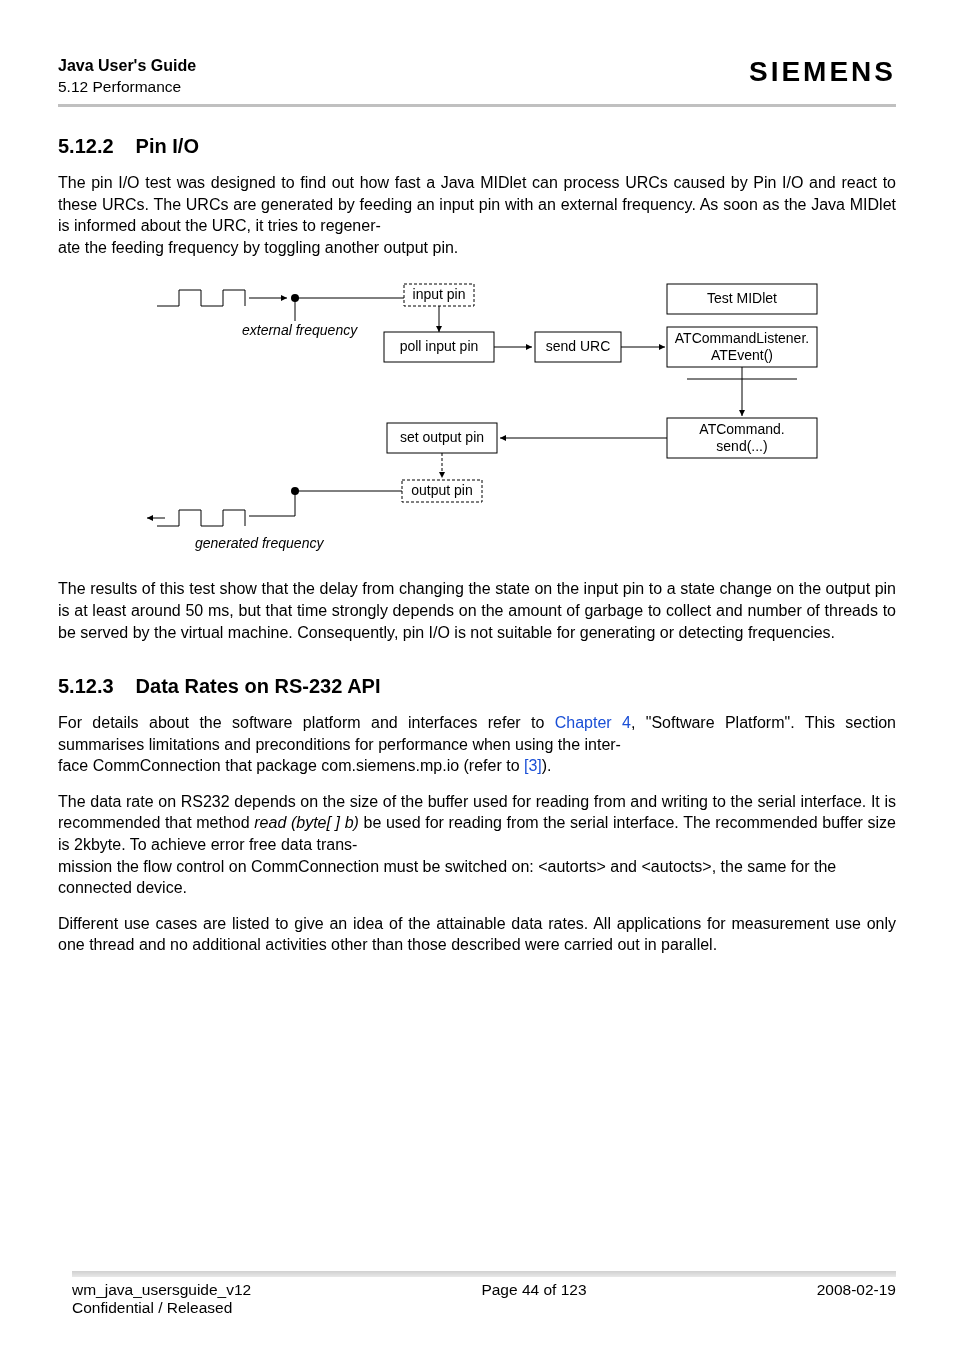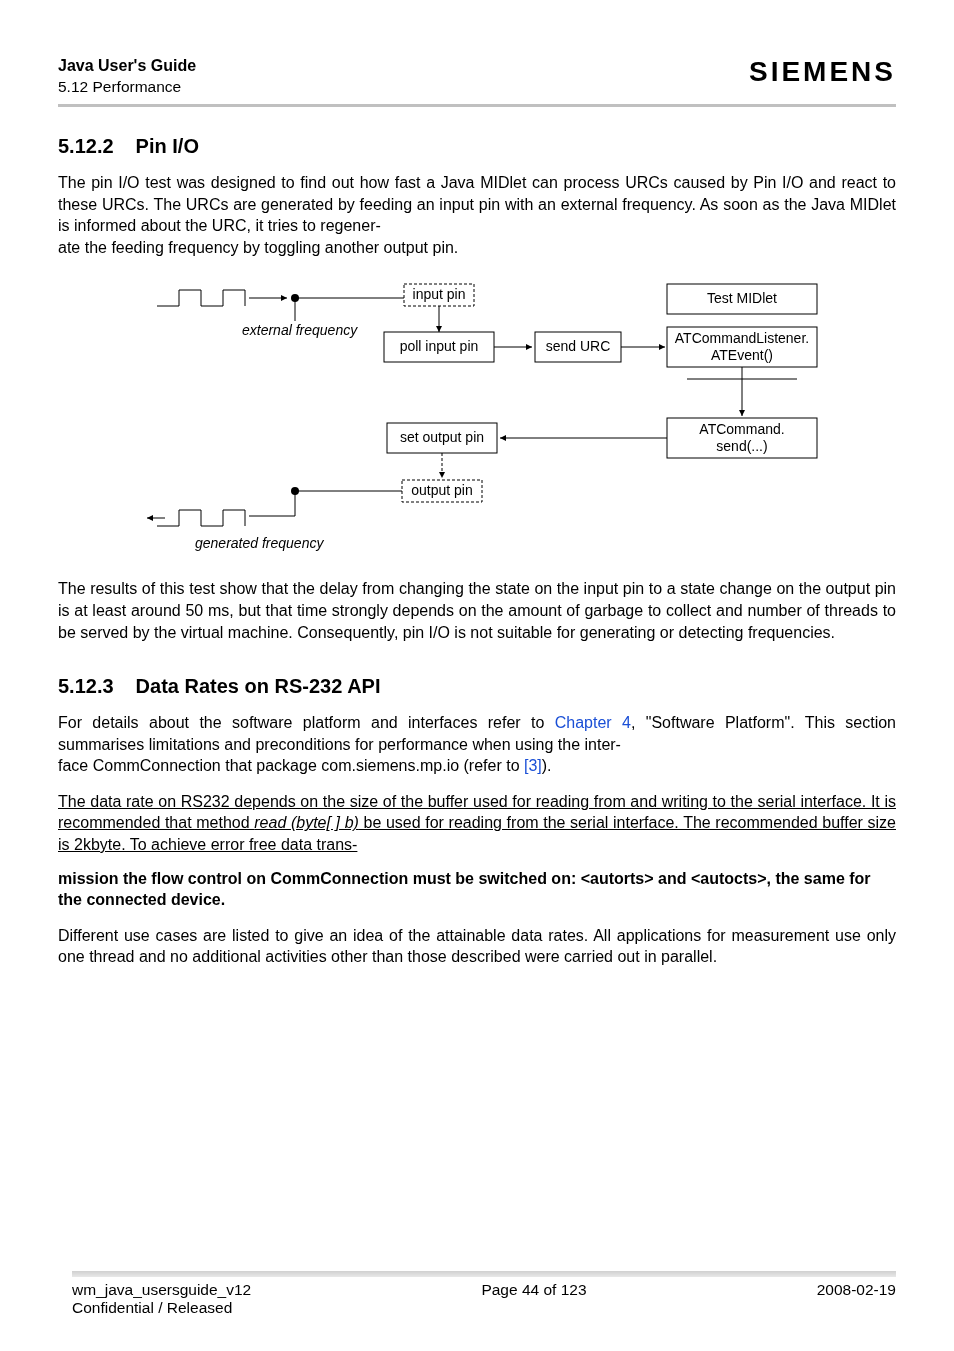--- a/index.html
+++ b/index.html
@@ -215,24 +215,24 @@
     <span class="secnum">5.12.3</span><span>Data Rates on RS-232 API</span>
   </h2>
 
   <p class="body" style="margin-bottom:0;">
     <span>For details about the software platform and interfaces refer to </span><span class="link">Chapter 4</span><span>, "Software Platform". This section summarises limitations and preconditions for performance when using the inter-</span>
   </p>
   <p class="body" style="text-align:left;">
     <span>face CommConnection that package com.siemens.mp.io (refer to </span><span class="link">[3]</span><span>).</span>
   </p>
 
-  <p class="body" style="margin-bottom:12px;text-decoration:underline;">
+  <p class="body" style="margin-bottom:0;">
     <span>The data rate on RS232 depends on the size of the buffer used for reading from and writing to the serial interface. It is recommended that method </span><em>read (byte[ ] b)</em><span>  be used for reading from the serial interface. The recommended buffer size is 2kbyte. To achieve error free data trans-</span>
   </p>
-  <p class="body" style="text-align:left;font-weight:bold;">
+  <p class="body" style="text-align:left;">
     <span>mission the flow control on CommConnection must be switched on: &lt;autorts&gt; and &lt;autocts&gt;, the same for the connected device.</span>
   </p>
 
   <p class="body" style="text-align:justify;">Different use cases are listed to give an idea of the attainable data rates. All applications for measurement use only one thread and no additional activities other than those described were carried out in parallel.</p>
 
 </div>
 
 <div class="footer">
   <div class="footer-bar"></div>
   <div class="footer-row">

